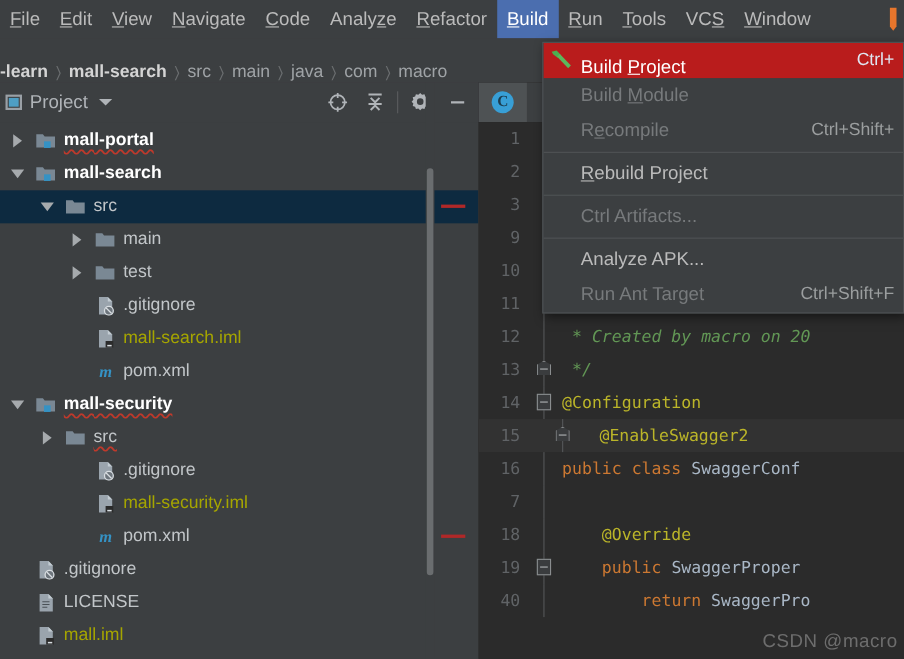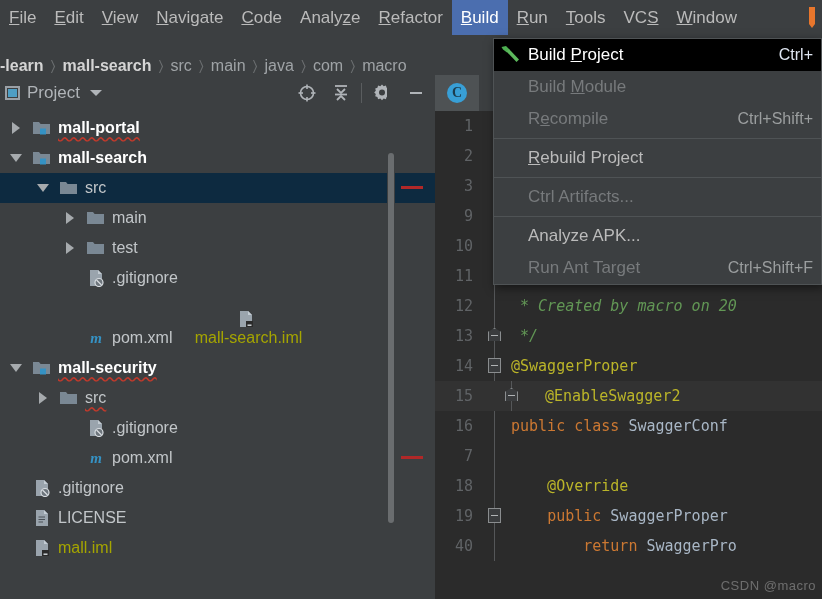--- a/index.html
+++ b/index.html
@@ -191,21 +191,21 @@
     clip-path: polygon(50% 0, 100% 28%, 100% 100%, 0 100%, 0 28%);
   }
   .code-text { white-space: pre; padding-left: 4px; }
   .c-comment { color: #629755; font-style: italic; }
   .c-kw { color: #cc7832; }
   .c-type { color: #a9b7c6; }
   .c-plain { color: #a9b7c6; }
   .c-annotation { color: #bbb529; }
   .watermark {
     position: absolute; right: 6px; bottom: 6px;
-    font-size: 13px; color: rgba(200,200,200,0.42);
+    font-size: 17px; color: rgba(200,200,200,0.42);
     font-family: "Liberation Sans", sans-serif;
     letter-spacing: 0.5px;
     pointer-events: none;
   }
 
   
   .dropdown {
     position: absolute; left: 493px; top: 38px;
     width: 329px;
     background: #3c3f41;
@@ -214,21 +214,21 @@
     z-index: 50;
     overflow: hidden;
   }
   .dd-item {
     position: relative; height: 32px;
     display: flex; align-items: center;
     font-size: 17px; color: #bbbbbb;
     padding-left: 34px; padding-right: 10px;
     white-space: nowrap;
   }
-  .dd-item.highlight { background: #000000; color: #ffffff; }
+  .dd-item.highlight { background: #b91c1c; color: #ffffff; align-items: flex-end; }
   .dd-item.disabled { color: #777a7c; }
   .dd-shortcut {
     position: absolute; right: 8px; top: 0; height: 32px; line-height: 32px;
     font-size: 16px; color: #9b9e9f;
   }
   .dd-item.highlight .dd-shortcut { color: #dfe6f2; }
   .dd-sep { height: 1px; background: #4f5355; margin: 3px 0; }
   .hammer-icon {
     position: absolute; left: 6px; top: 6px;
     width: 22px; height: 20px;
@@ -369,21 +369,21 @@
           <span class="tree-icon">
             <svg width="20" height="18" viewBox="0 0 20 18">
               <path d="M4 1 L12 1 L16 5 L16 17 L4 17 Z" fill="#9aa4ad"></path>
               <path d="M12 1 L12 5 L16 5 Z" fill="#c3ccd3"></path>
               <circle cx="13" cy="13.5" r="4" fill="#6d757c" stroke="#d8dde1" stroke-width="1.2"></circle>
               <line x1="10.5" y1="11" x2="15.5" y2="16" stroke="#d8dde1" stroke-width="1.2"></line>
             </svg>
           </span>
           <span class="tree-label">.gitignore</span>
         </div>
-        <div class="tree-row" style="padding-left: 62px; flex-direction: column;">
+        <div class="tree-row" style="padding-left: 62px;">
           <span class="tree-arrow none" style="margin-right: 8px;"></span>
           <span class="tree-icon">
             <svg width="20" height="18" viewBox="0 0 20 18">
               <path d="M4 1 L12 1 L16 5 L16 17 L4 17 Z" fill="#9aa4ad"></path>
               <path d="M12 1 L12 5 L16 5 Z" fill="#c3ccd3"></path>
               <rect x="10" y="11" width="7" height="6" fill="#2b2b2b"></rect>
               <rect x="11.5" y="14.5" width="4" height="1.4" fill="#d8dde1"></rect>
             </svg>
           </span>
           <span class="tree-label iml">mall-search.iml</span>
@@ -420,20 +420,32 @@
           <span class="tree-arrow none" style="margin-right: 8px;"></span>
           <span class="tree-icon">
             <svg width="20" height="18" viewBox="0 0 20 18">
               <path d="M4 1 L12 1 L16 5 L16 17 L4 17 Z" fill="#9aa4ad"></path>
               <path d="M12 1 L12 5 L16 5 Z" fill="#c3ccd3"></path>
               <circle cx="13" cy="13.5" r="4" fill="#6d757c" stroke="#d8dde1" stroke-width="1.2"></circle>
               <line x1="10.5" y1="11" x2="15.5" y2="16" stroke="#d8dde1" stroke-width="1.2"></line>
             </svg>
           </span>
           <span class="tree-label">.gitignore</span>
+        </div>
+        <div class="tree-row" style="padding-left: 62px;">
+          <span class="tree-arrow none" style="margin-right: 8px;"></span>
+          <span class="tree-icon">
+            <svg width="20" height="18" viewBox="0 0 20 18">
+              <path d="M4 1 L12 1 L16 5 L16 17 L4 17 Z" fill="#9aa4ad"></path>
+              <path d="M12 1 L12 5 L16 5 Z" fill="#c3ccd3"></path>
+              <rect x="10" y="11" width="7" height="6" fill="#2b2b2b"></rect>
+              <rect x="11.5" y="14.5" width="4" height="1.4" fill="#d8dde1"></rect>
+            </svg>
+          </span>
+          <span class="tree-label iml">mall-security.iml</span>
         </div>
         <div class="tree-row" style="padding-left: 62px;">
           <span class="tree-arrow none" style="margin-right: 8px;"></span>
           <span class="tree-icon">
             <svg width="20" height="18" viewBox="0 0 20 18">
               <text x="10" y="14" font-size="15" font-style="italic" font-weight="bold" font-family="Liberation Serif, serif" fill="#3592c4" text-anchor="middle">m</text>
             </svg>
           </span>
           <span class="tree-label">pom.xml</span>
           <span class="err-stripe"></span>
@@ -537,21 +549,21 @@
             <span class="fold-marker arrow-top"></span>
           </span>
           <span class="code-text"><span class="c-comment"> */</span></span>
         </div>
         <div class="code-line">
           <span class="gutter-num">14</span>
           <span class="gutter-fold">
             <span class="fold-line"></span>
             <span class="fold-marker"></span>
           </span>
-          <span class="code-text"><span class="c-annotation">@SwaggerProper</span></span>
+          <span class="code-text"><span class="c-annotation">@Configuration</span></span>
         </div>
         <div class="code-line hl">
           <span class="gutter-num">15</span>
           <span class="gutter-fold">
             <span class="fold-line"></span>
             <span class="fold-marker arrow-top"></span>
           </span>
           <span class="code-text"><span class="c-annotation">@EnableSwagger2</span></span>
         </div>
         <div class="code-line">

